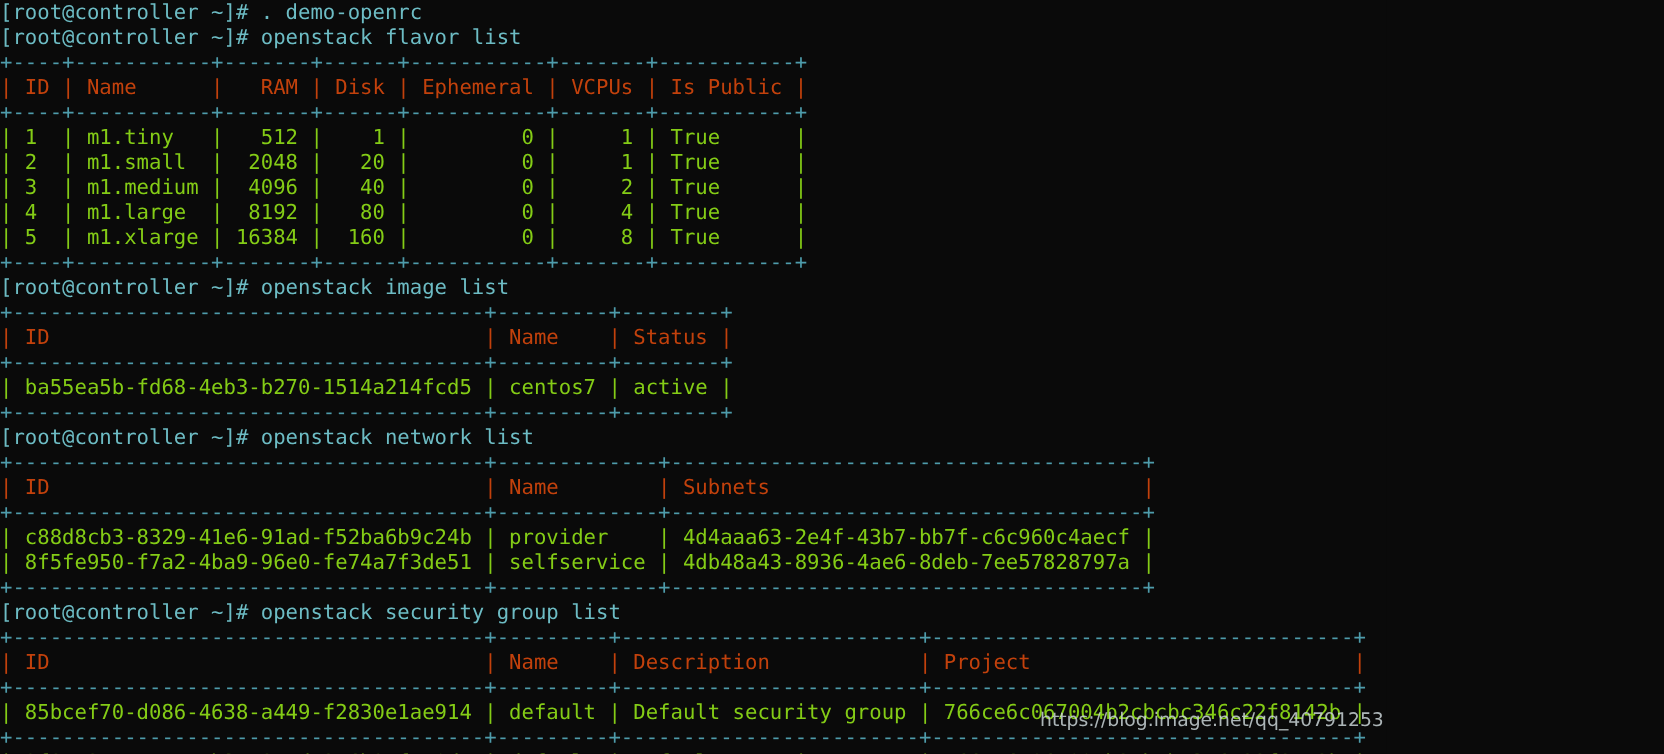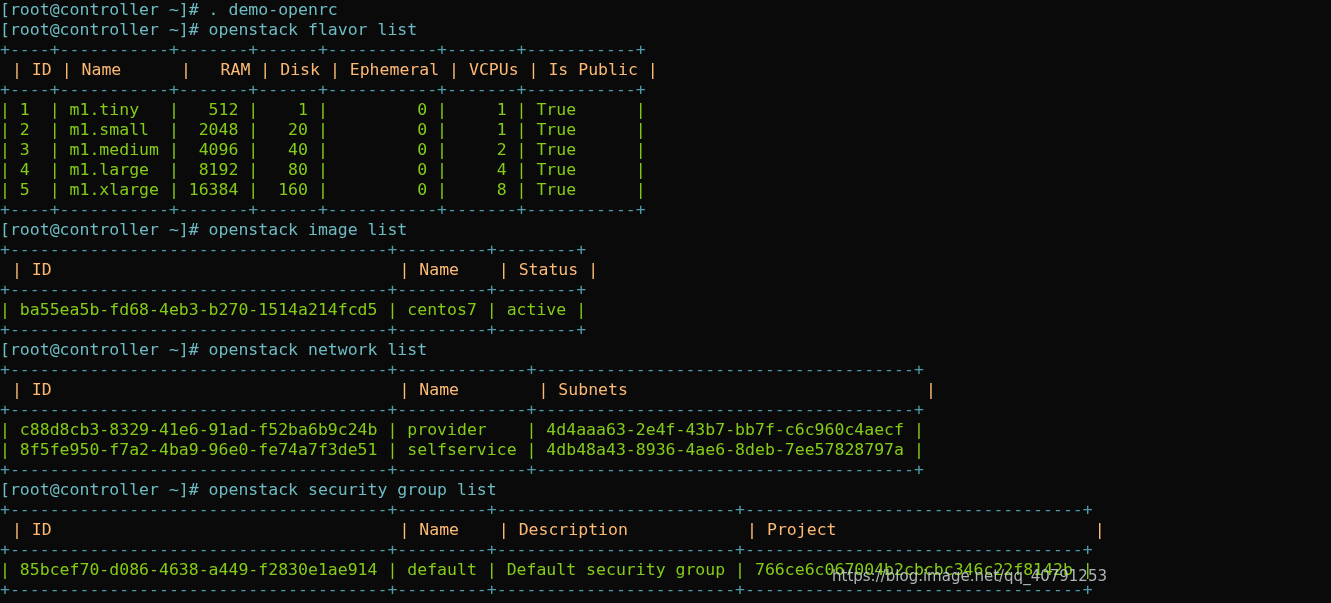--- a/index.html
+++ b/index.html
@@ -32,21 +32,21 @@
     color: #5fb2bd;
     tab-size: 8;
   }
   .line {
     height: 20px;
     white-space: pre;
     overflow: hidden;
   }
   .prompt-line { color: #6dbcc4; }
   .rule-line   { color: #4e9cab; }
-  .head-line   { color: #fdba74; padding-left: 12px; }
+  .head-line   { color: #c2410c; }
   .data-line   { color: #84cc16; }
   .watermark {
     position: absolute;
     right: 2px;
     bottom: 18px;
     font-family: "DejaVu Sans", "Liberation Sans", sans-serif;
     font-size: 15px;
     line-height: 17px;
     color: #c9d3d6;
     opacity: 0.85;

